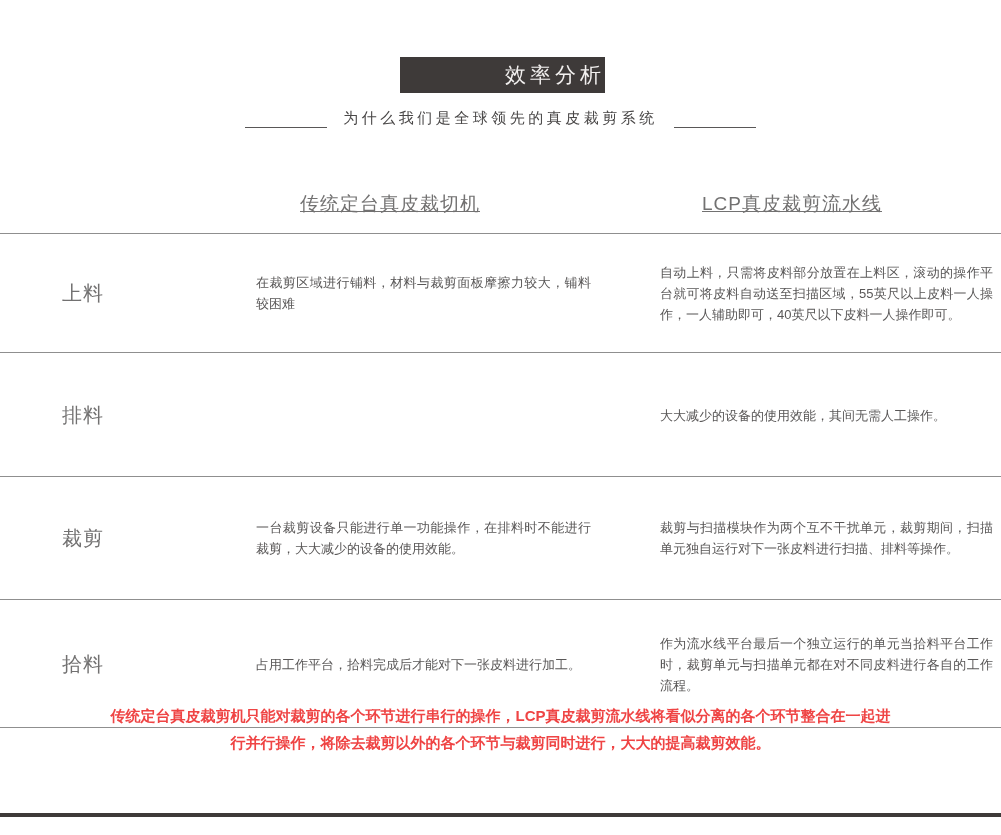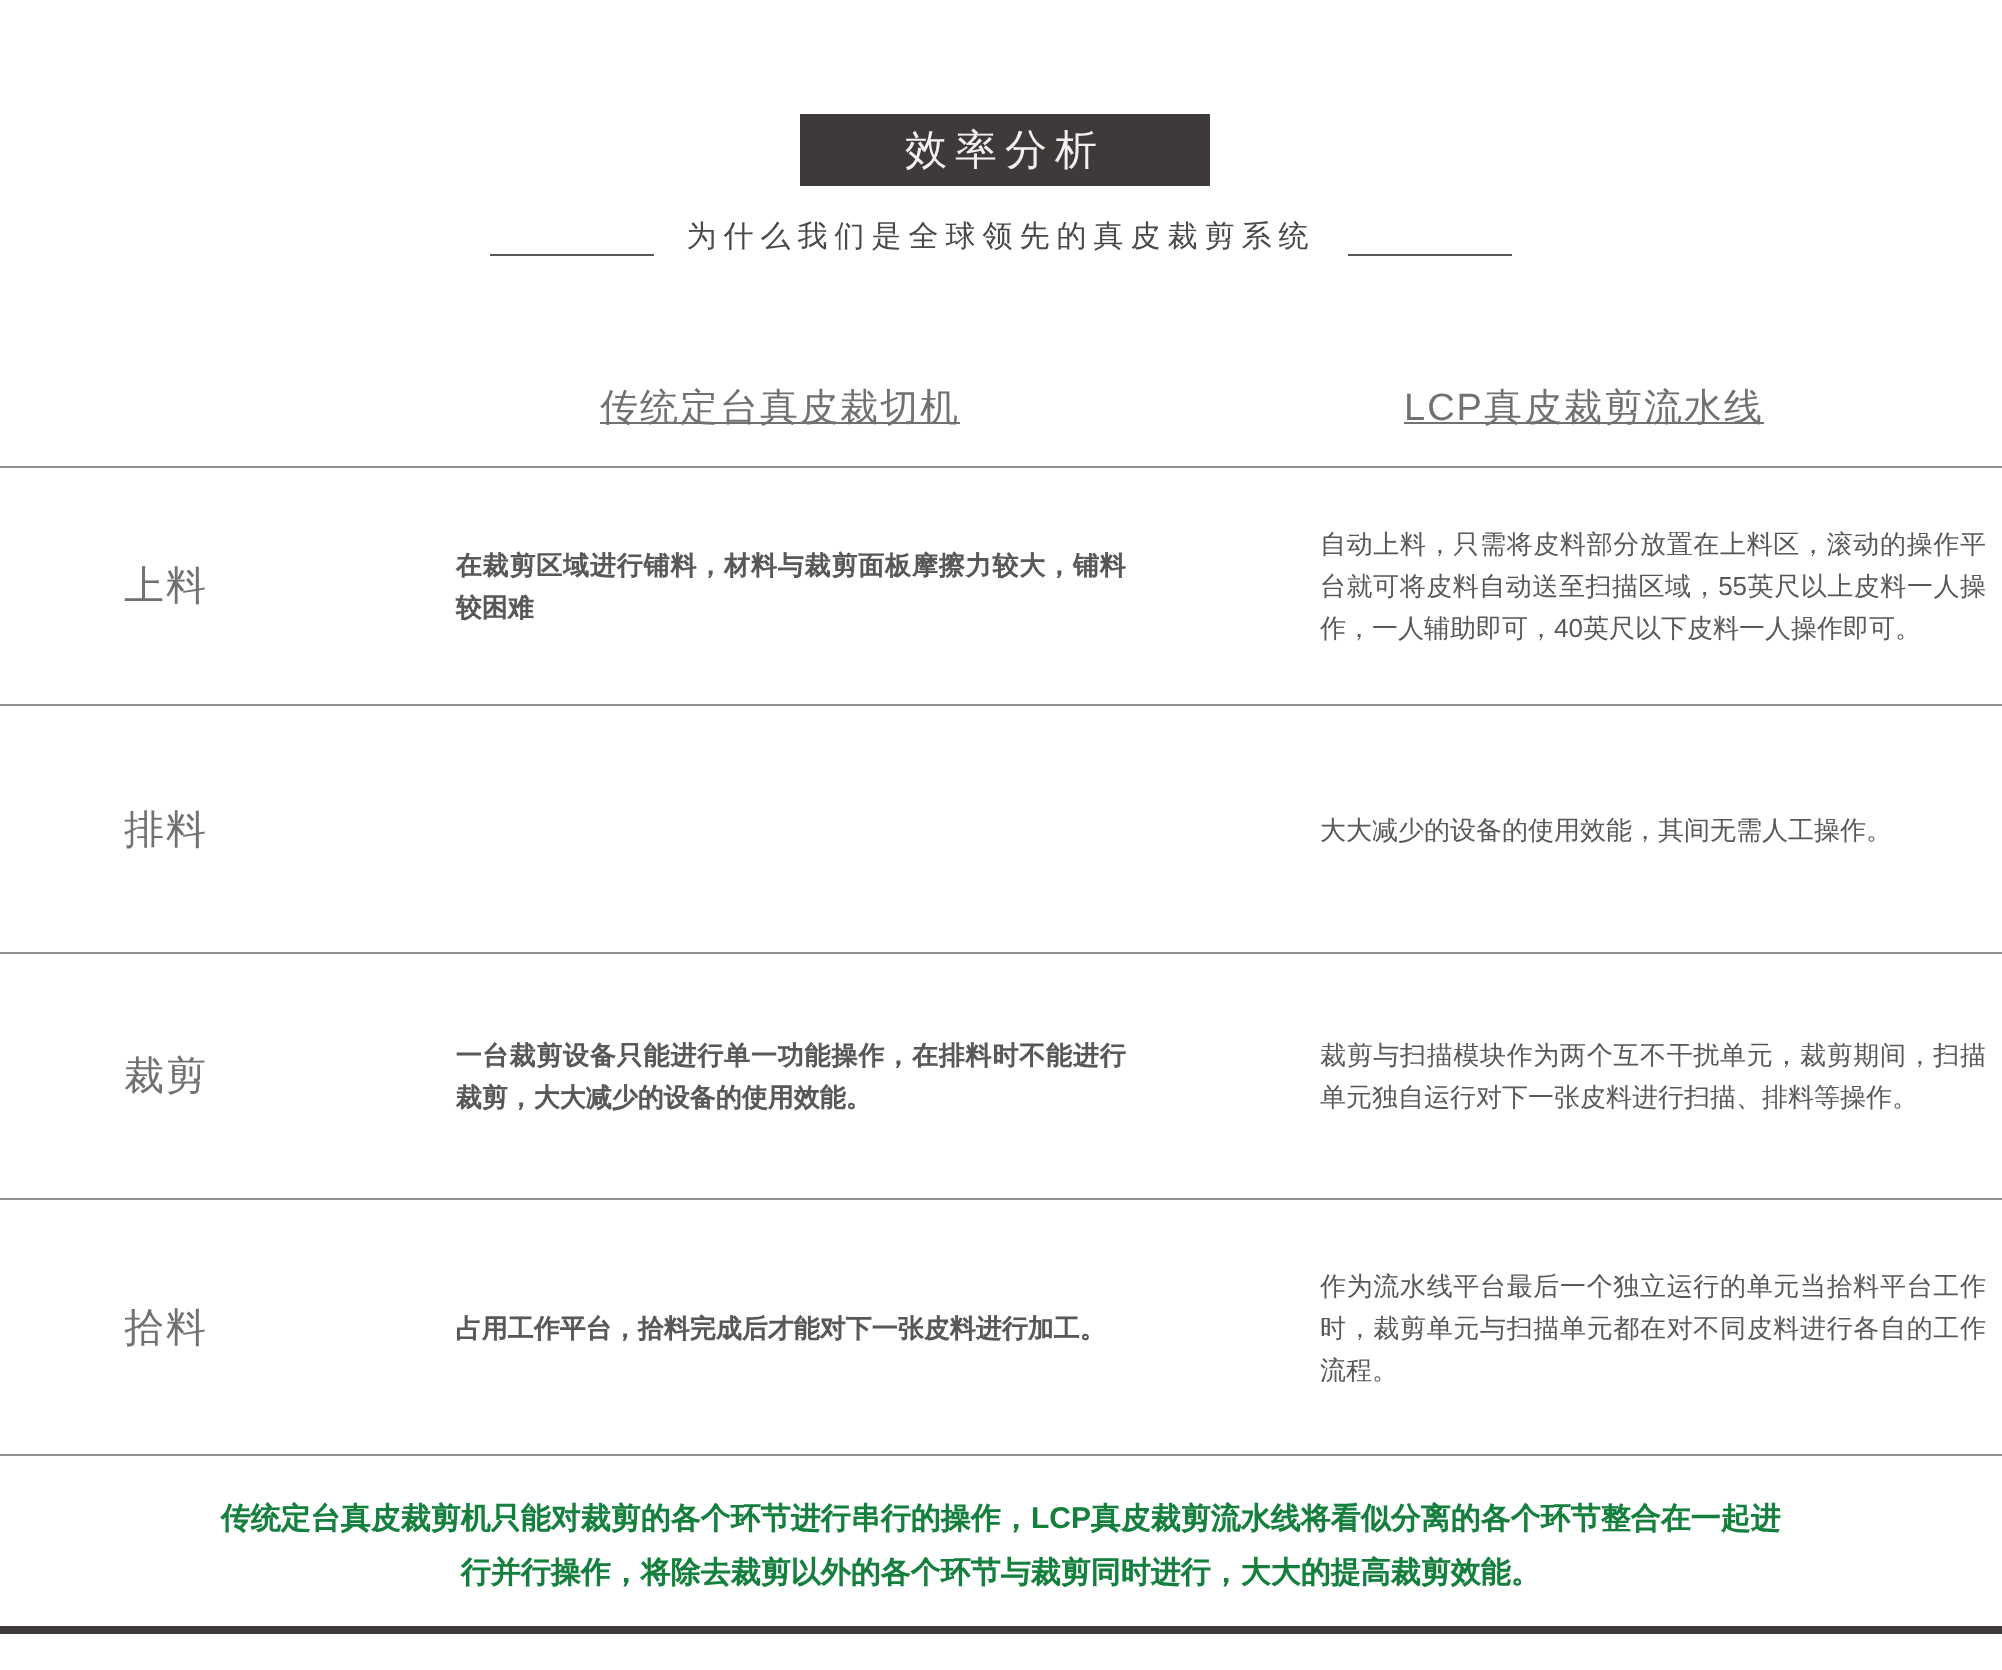--- a/index.html
+++ b/index.html
@@ -19,21 +19,21 @@
   .title-box {
     position: absolute;
     top: 57px;
     left: 400px;
     width: 205px;
     height: 36px;
     background: #3e3a39;
     color: #f2f0ef;
     display: flex;
     align-items: center;
-    justify-content: center;
+    justify-content: flex-end;
     font-size: 21px;
     letter-spacing: 4px;
   }
   .subtitle-row {
     position: absolute;
     top: 106px;
     left: 0;
     width: 100%;
     height: 22px;
     display: flex;
@@ -94,34 +94,34 @@
   .cell-text {
     position: absolute;
     top: 50%;
     transform: translateY(-50%);
     font-size: 13px;
     line-height: 21px;
     color: #595757;
     text-align: justify;
     white-space: pre-line;
   }
-  .cell-text.mid { left: 228px; width: 335px; font-weight: bold; }
+  .cell-text.mid { left: 256px; width: 335px; }
   .cell-text.right { left: 660px; width: 333px; }
   
   .summary {
     position: absolute;
-    top: 746px;
+    top: 702px;
     left: 50%;
     transform: translateX(-50%);
     width: 790px;
     text-align: center;
     font-size: 15px;
     line-height: 27px;
     font-weight: bold;
-    color: #15803d;
+    color: #ef4444;
   }
   .bottom-bar {
     position: absolute;
     top: 813px;
     left: 0;
     width: 100%;
     height: 4px;
     background: #3e3a39;
   }
 </style>

